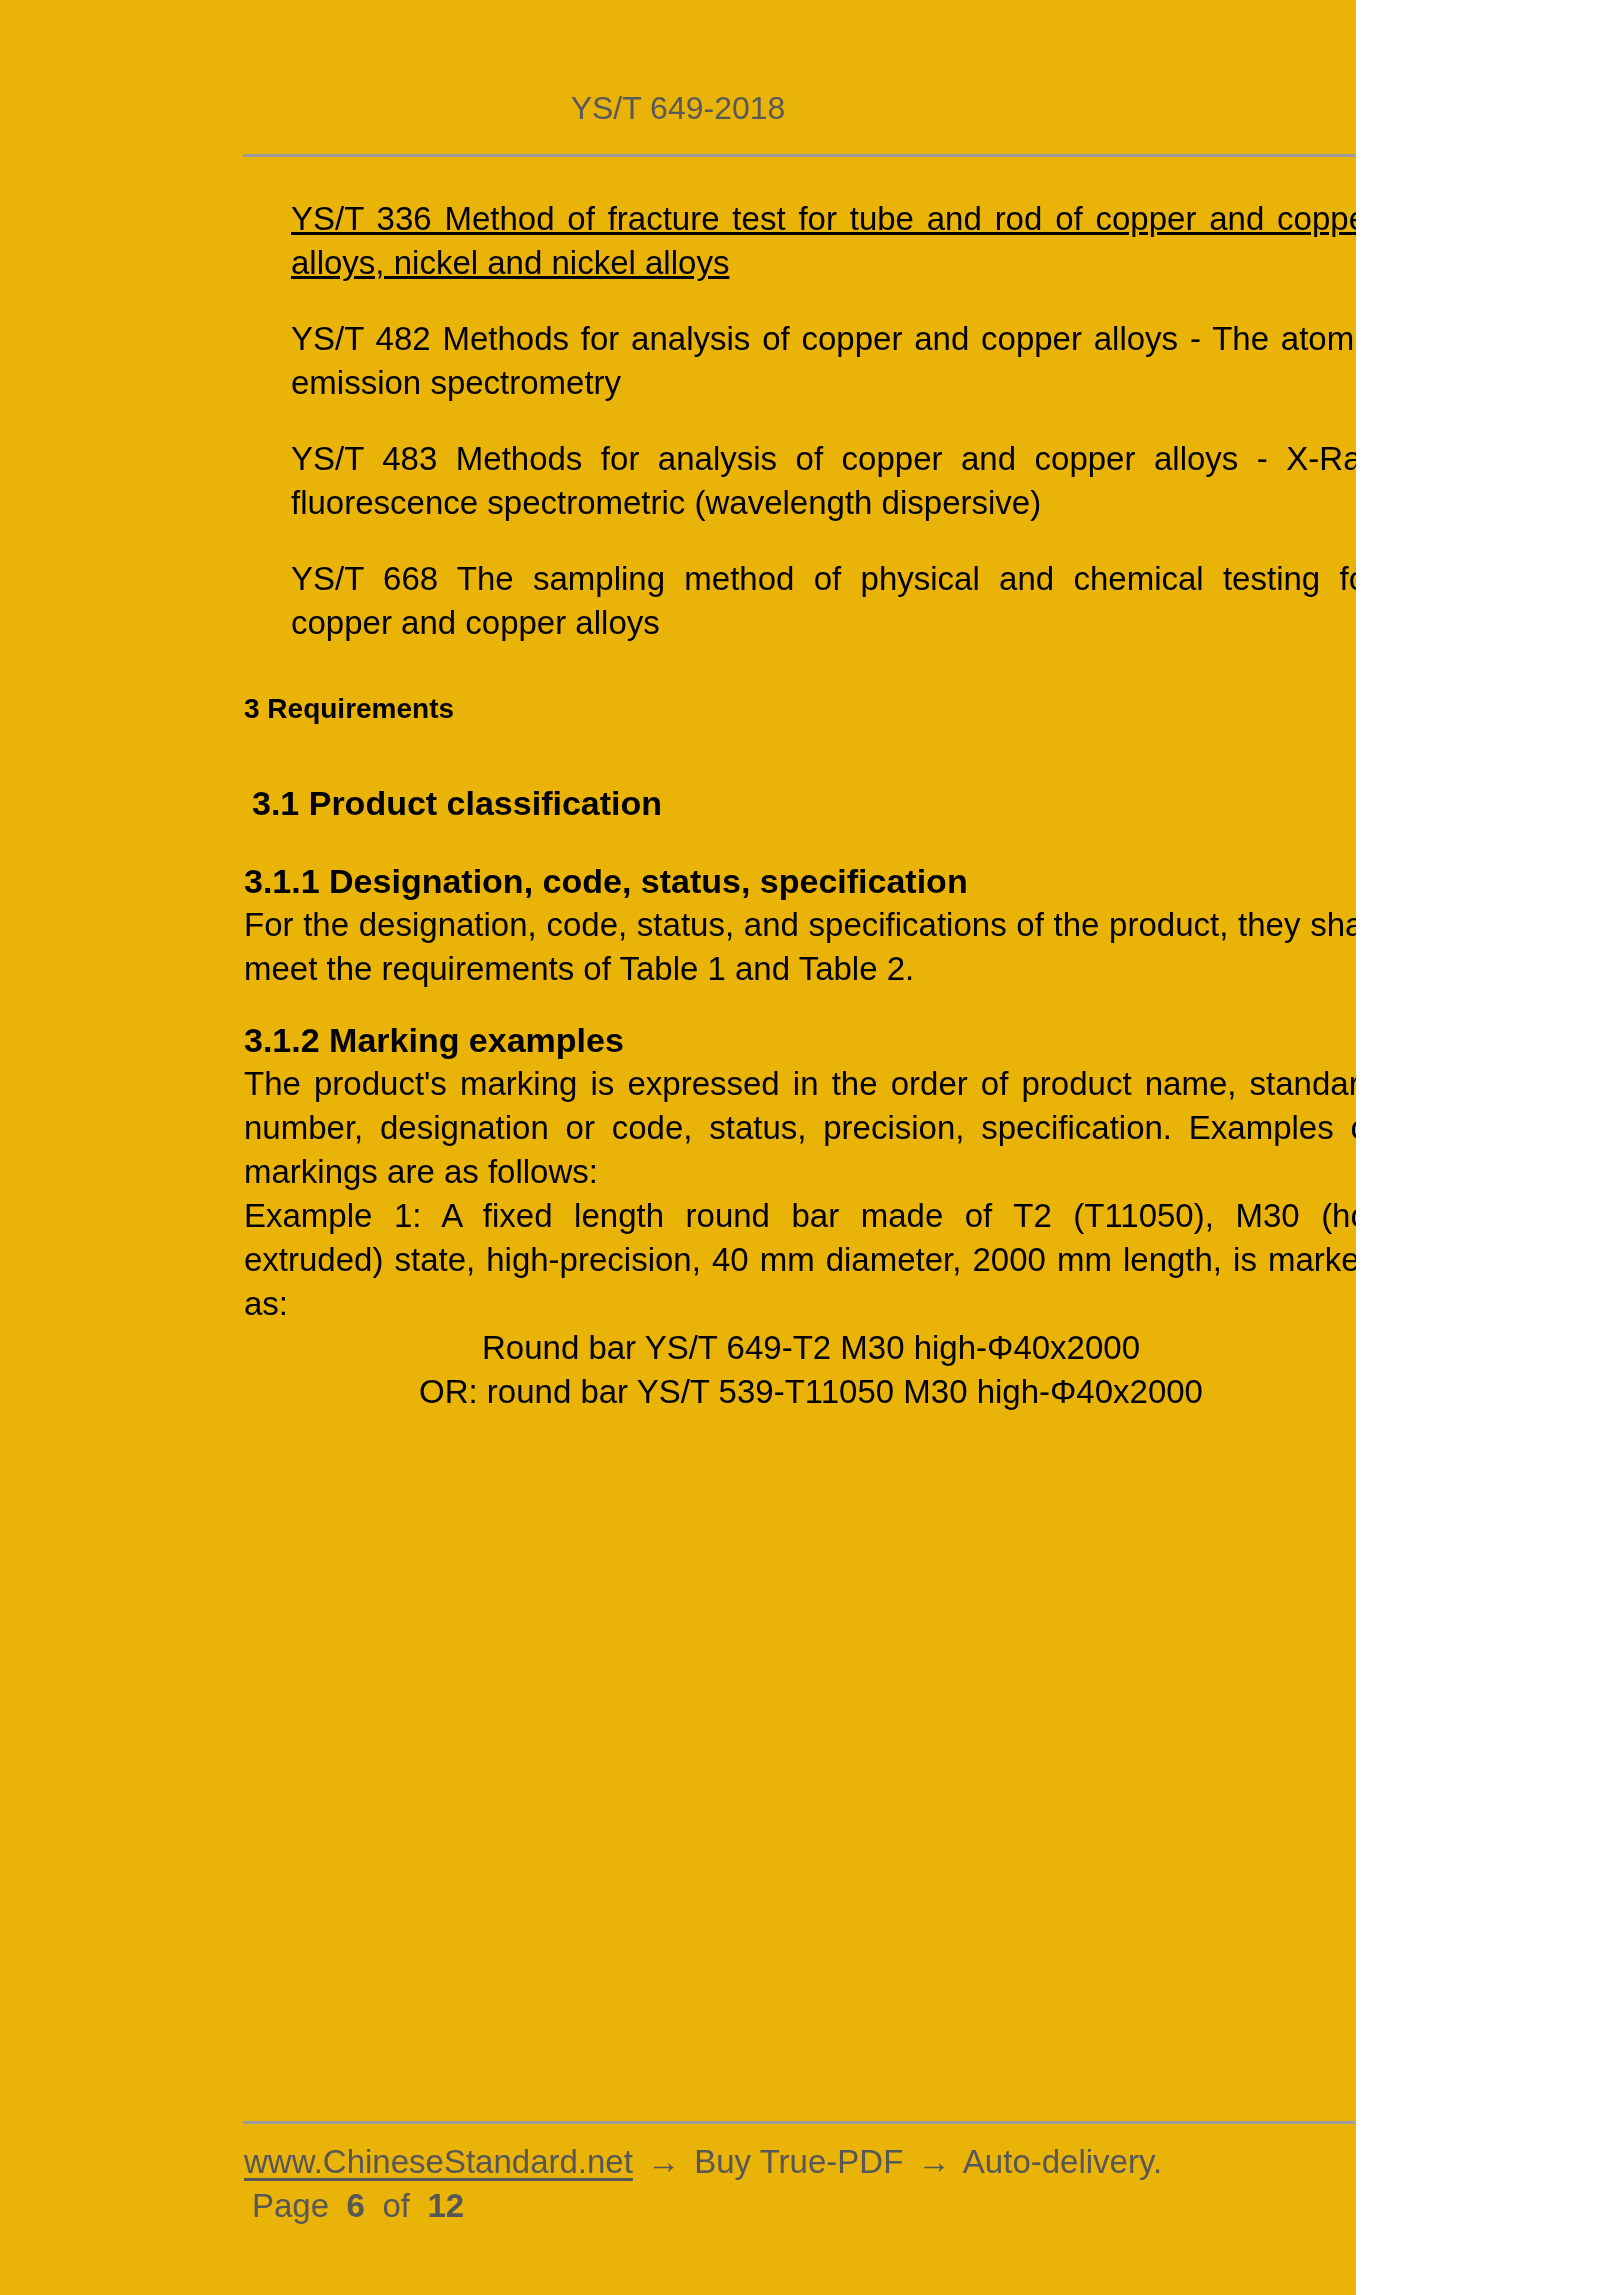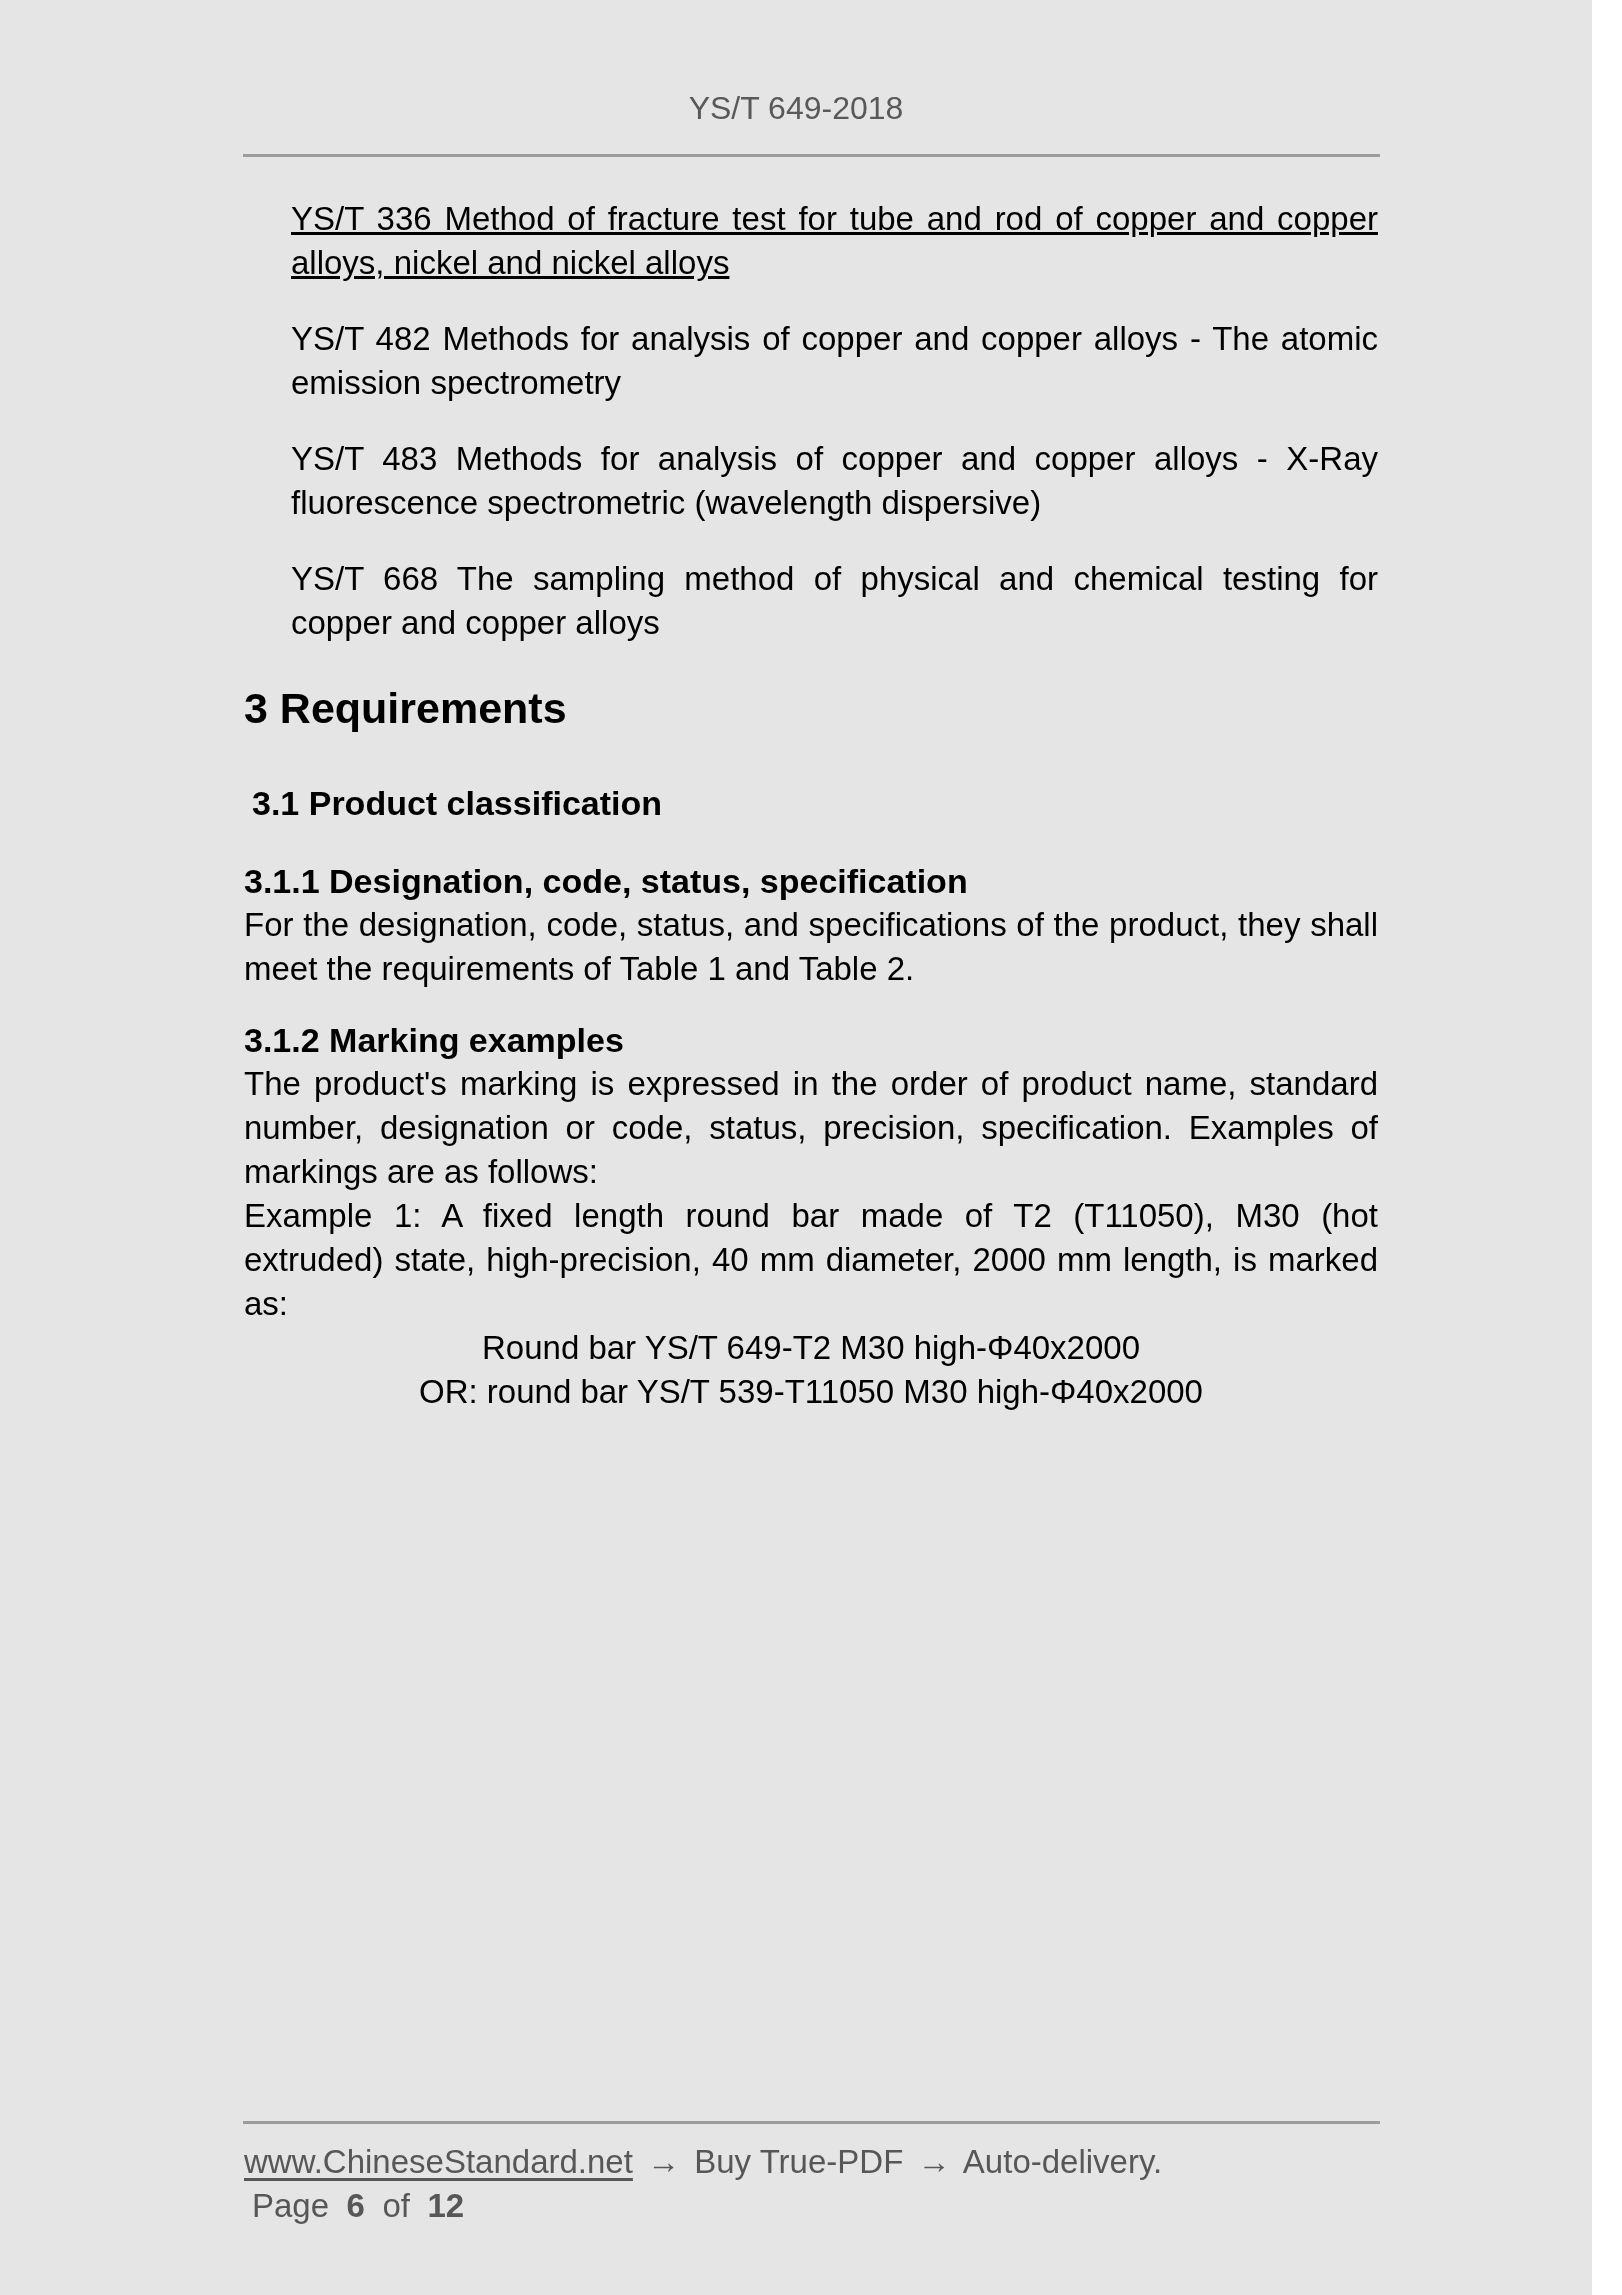--- a/index.html
+++ b/index.html
@@ -1,20 +1,20 @@
 <!DOCTYPE html>
 <html style="font-size:13.3px"><head>
 <meta charset="utf-8">
 <style>
   html, body { margin: 0; padding: 0; background: #ffffff; }
   .page {
     position: relative;
-    width: 1592px;
+    width: 1356px;
     height: 2295px;
-    background: #e5e5e5;
+    background: #eab308;
     font-family: "Liberation Sans", sans-serif;
     color: #000000;
     overflow: hidden;
   }
   .doc-header {
     position: absolute;
     top: 90px;
     left: 0;
     width: 100%;
     text-align: center;
@@ -41,21 +41,21 @@
   }
   .content p {
     margin: 0;
     text-align: justify;
     text-justify: inter-word;
     hyphens: none;
   }
   p.ref { margin: 32px 0 0 47px; }
   p.ref.first { margin-top: 12px; text-decoration: underline; }
   .sec-title {
-    font-size: 43px;
+    font-size: 28px;
     line-height: 51px;
     font-weight: bold;
     margin: 38px 0 0 0;
   }
   .sub-title {
     font-size: 34px;
     line-height: 44px;
     font-weight: bold;
     margin: 47px 0 0 8px;
   }

